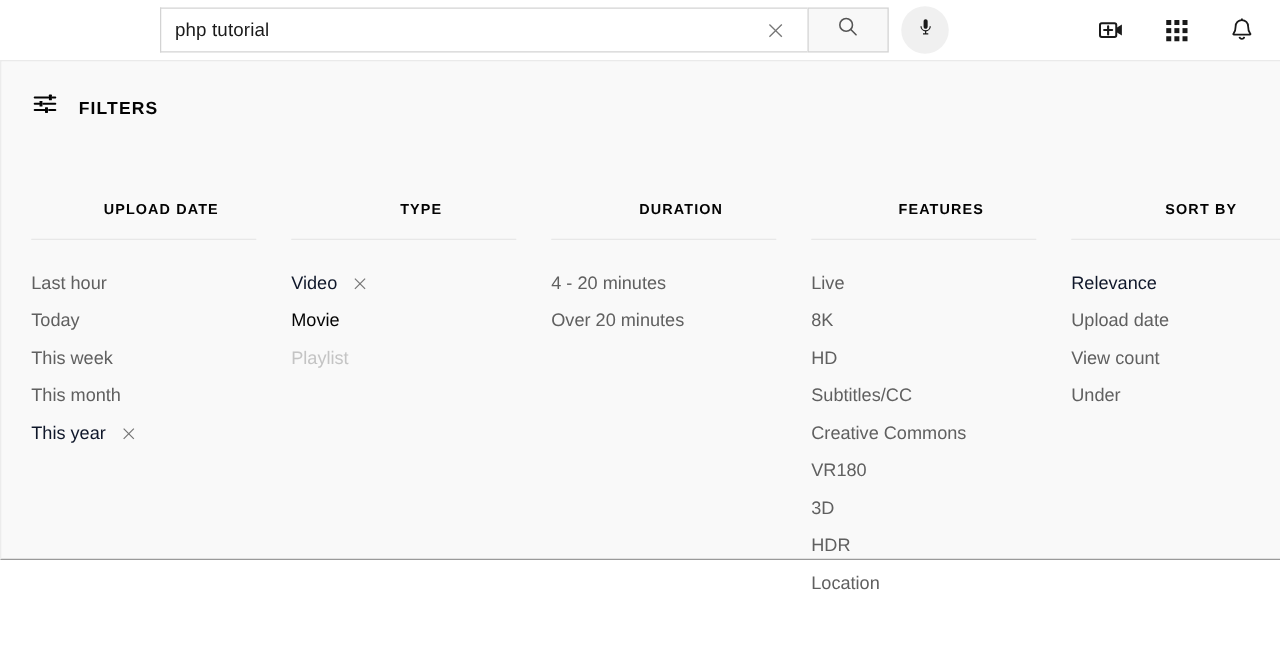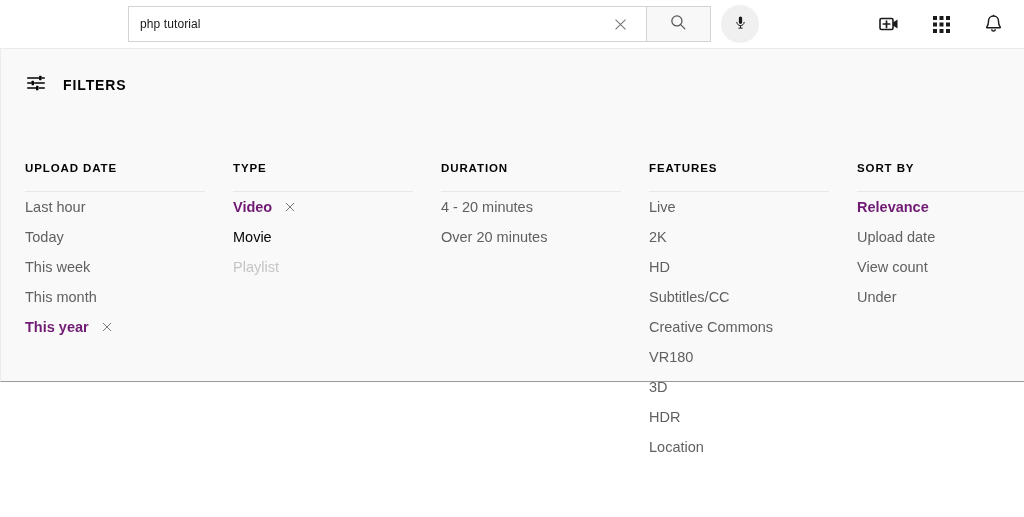--- a/index.html
+++ b/index.html
@@ -39,21 +39,21 @@
     background: #ffffff;
     display: flex;
     align-items: center;
     padding: 0 6px 0 11px;
   }
   .search-input {
     flex: 1;
     border: none;
     outline: none;
     font-family: "Liberation Sans", sans-serif;
-    font-size: 12px;
+    font-size: 15px;
     color: #1a1a1a;
     background: transparent;
     letter-spacing: 0.1px;
   }
   .clear-btn {
     width: 40px;
     display: flex;
     align-items: center;
     justify-content: center;
     cursor: pointer;
@@ -96,26 +96,27 @@
     width: 26px;
     height: 26px;
     display: flex;
     align-items: center;
     justify-content: center;
     cursor: pointer;
   }
 
   
   .filters-panel {
-    height: 334px;
+    height: 400px;
     background: #f9f9f9;
     border-top: 1px solid #eaeaea;
     border-bottom: 1px solid #9a9a9a;
     border-left: 1px solid #ececec;
     position: relative;
+    text-align: center;
   }
 
   .filters-header {
     display: flex;
     align-items: center;
     gap: 16px;
     padding: 23px 0 0 24px;
     cursor: pointer;
     width: 150px;
   }
@@ -145,33 +146,34 @@
     color: #030303;
     line-height: 14px;
   }
   .col-rule {
     margin-top: 16px;
     width: 180px;
     height: 1px;
     background: #e8e8e8;
   }
   .col-items {
+    margin-top: 20px;
   }
   .filter-item {
     display: flex;
     align-items: center;
     height: 30px;
     font-size: 14.5px;
     color: #606060;
     cursor: pointer;
     white-space: nowrap;
   }
   .filter-item.active {
-    color: #701a75;
-    font-weight: bold;
+    color: #0f172a;
+    font-weight: normal;
   }
   .filter-item.disabled {
     color: #c4c4c4;
   }
   .filter-item.plain {
     color: #030303;
   }
   .remove-x {
     margin-left: 11px;
     display: inline-flex;
@@ -332,21 +334,21 @@
     </div>
 
     <div class="column">
       <div class="col-title">FEATURES</div>
       <div class="col-rule"></div>
       <div class="col-items">
         <div class="filter-item">
           <span>Live</span>
         </div>
         <div class="filter-item">
-          <span>2K</span>
+          <span>8K</span>
         </div>
         <div class="filter-item">
           <span>HD</span>
         </div>
         <div class="filter-item">
           <span>Subtitles/CC</span>
         </div>
         <div class="filter-item">
           <span>Creative Commons</span>
         </div>

